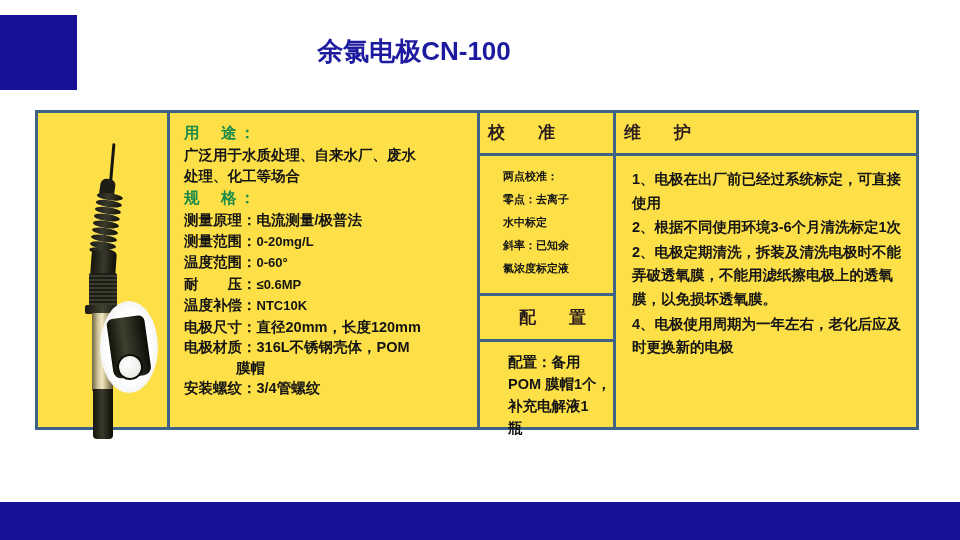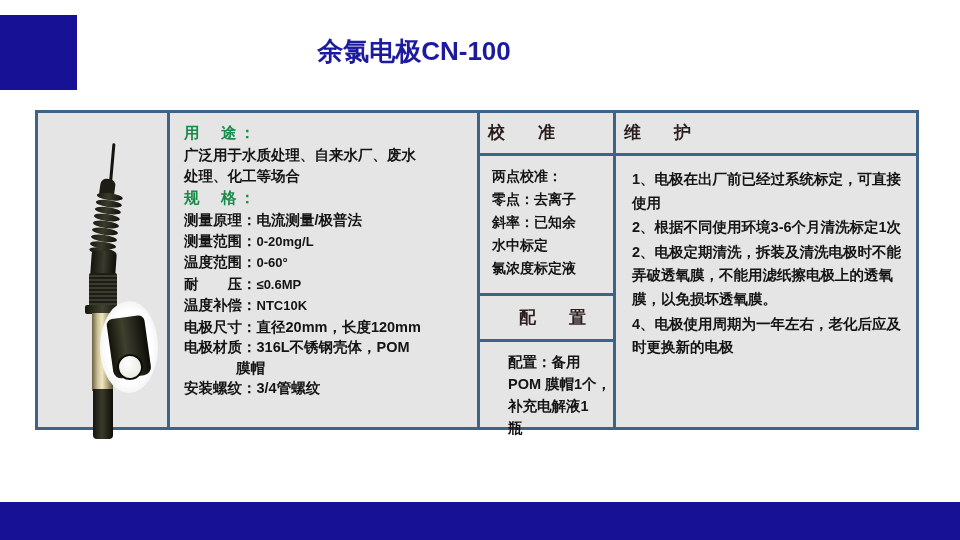--- a/index.html
+++ b/index.html
@@ -24,21 +24,21 @@
     font-size:26px;font-weight:bold;color:#1c1a9e;
     letter-spacing:0px;
     white-space:nowrap;
   }
   
   #panel{
     position:absolute;left:35px;top:110px;
     width:884px;height:320px;
     border:3px solid #3f6287;
     box-sizing:border-box;
-    background:#e5e5e5;
+    background:#fde047;
   }
   .vdiv{
     position:absolute;top:0;bottom:0;width:3px;background:#3f6287;
   }
   .hdiv{
     position:absolute;height:3px;background:#3f6287;
   }
   
   #vdiv-1{left:129px;}
   #vdiv-2{left:439px;}
@@ -137,22 +137,23 @@
     text-align:left;font-weight:bold;font-size:17px;
     color:#2b1d1d;letter-spacing:8px;text-indent:8px;
   }
   #cal-head{position:absolute;left:0;top:0;width:100%;height:40px;line-height:40px;}
   #hdiv-cal{left:439px;top:40px;width:136px;}
   #cal-body{
     position:absolute;left:0;top:44px;width:100%;
     padding:8px 4px 0 12px;box-sizing:border-box;
   }
   .cal-line{
-    color:#141414;font-weight:bold;font-size:14px;line-height:23px;
+    color:#141414;font-weight:bold;font-size:11px;line-height:23px;
     white-space:nowrap;
+    margin-left:11px;
   }
   #hdiv-cfg-top{left:439px;top:180px;width:136px;}
   #cfg-head{position:absolute;left:0;top:183px;width:100%;height:43px;line-height:43px;padding-left:31px;}
   #hdiv-cfg-bot{left:439px;top:226px;width:136px;}
   #cfg-body{
     position:absolute;left:16px;top:232px;width:100%;
     padding:6px 6px 0 12px;box-sizing:border-box;
   }
   .cfg-line{
     color:#141414;font-weight:bold;font-size:14.5px;line-height:22px;
@@ -250,22 +251,22 @@
 
   <div class="hdiv" id="hdiv-cal"></div>
   <div class="hdiv" id="hdiv-cfg-top"></div>
   <div class="hdiv" id="hdiv-cfg-bot"></div>
 
   <div id="mid-cell">
     <div class="boxhead" id="cal-head">校　准</div>
     <div id="cal-body">
       <div class="cal-line">两点校准：</div>
       <div class="cal-line">零点：去离子</div>
+      <div class="cal-line">水中标定</div>
       <div class="cal-line">斜率：已知余</div>
-      <div class="cal-line">水中标定</div>
       <div class="cal-line">氯浓度标定液</div>
     </div>
 
     <div class="boxhead" id="cfg-head">配　置</div>
     <div id="cfg-body">
       <div class="cfg-line">配置：备用</div>
       <div class="cfg-line">POM 膜帽1个，</div>
       <div class="cfg-line">补充电解液1</div>
       <div class="cfg-line">瓶</div>
     </div>

